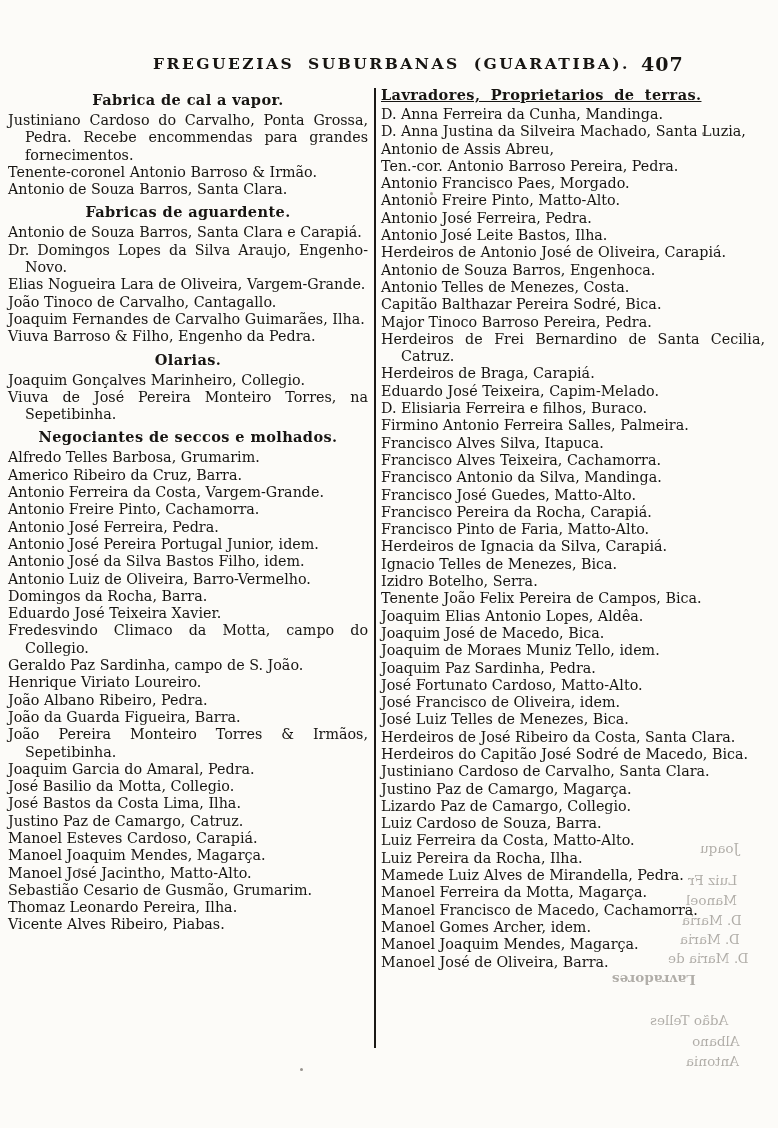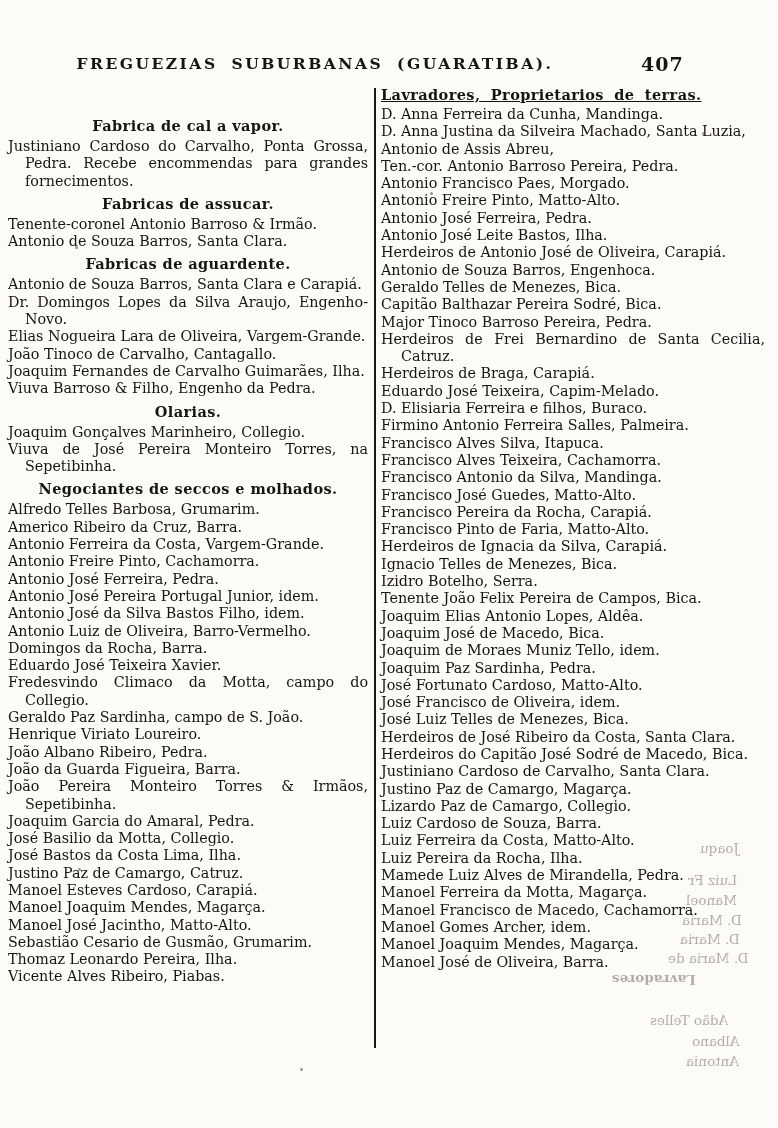--- a/index.html
+++ b/index.html
@@ -7,33 +7,33 @@
     position:relative;
     width:778px; height:1128px;
     margin:0 auto;
     background:#fcfbf8;
     color:#171512;
     font-family:"DejaVu Serif","Liberation Serif",serif;
     overflow:hidden;
   }
   .page-header {
     position:absolute; top:54px; left:0; width:630px;
-    text-align:center;
+    text-align:right;
     font-weight:bold; font-size:15.5px; letter-spacing:2.5px;
     word-spacing:6px;
   }
   .page-number {
     position:absolute; top:53px; left:641px;
     font-weight:bold; font-size:19px; letter-spacing:1px;
   }
   .col-divider {
     position:absolute; left:374px; top:88px;
     width:2px; height:960px; background:#1b1916;
   }
-  .col-left  { position:absolute; left:8px;  top:86px; width:360px;margin-top:26px; }
+  .col-left  { position:absolute; left:8px;  top:86px; width:360px; }
   .col-right { position:absolute; left:381px; top:86px; width:384px; }
   .section-title {
     font-size:14.5px; font-weight:bold; text-align:center;
     margin:5px 0 4px; letter-spacing:0.4px;
   }
   .column-title {
     font-size:14.5px; font-weight:bold;
     margin:0 0 3px; letter-spacing:0.4px; word-spacing:5px;text-decoration:underline;
   }
   .entry {
@@ -63,21 +63,20 @@
 
   <div class="page-header">FREGUEZIAS SUBURBANAS (GUARATIBA).</div>
 
   <div class="page-number">407</div>
 
   <div class="col-divider"></div>
 
   <div class="col-left">
       <p class="section-title">Fabrica de cal a vapor.</p>
       <p class="entry">Justiniano Cardoso do Carvalho, Ponta Grossa, Pedra. Recebe encommendas para grandes fornecimentos.</p>
-      <p class="section-title">Fabricas de assucar.</p>
       <p class="entry">Tenente-coronel Antonio Barroso &amp; Irmão.</p>
       <p class="entry">Antonio de Souza Barros, Santa Clara.</p>
       <p class="section-title">Fabricas de aguardente.</p>
       <p class="entry">Antonio de Souza Barros, Santa Clara e Carapiá.</p>
       <p class="entry">Dr. Domingos Lopes da Silva Araujo, Engenho-Novo.</p>
       <p class="entry">Elias Nogueira Lara de Oliveira, Vargem-Grande.</p>
       <p class="entry">João Tinoco de Carvalho, Cantagallo.</p>
       <p class="entry">Joaquim Fernandes de Carvalho Guimarães, Ilha.</p>
       <p class="entry">Viuva Barroso &amp; Filho, Engenho da Pedra.</p>
       <p class="section-title">Olarias.</p>
@@ -118,21 +117,21 @@
         <p class="entry">D. Anna Ferreira da Cunha, Mandinga.</p>
         <p class="entry">D. Anna Justina da Silveira Machado, Santa Luzia,</p>
         <p class="entry">Antonio de Assis Abreu,</p>
         <p class="entry">Ten.-cor. Antonio Barroso Pereira, Pedra.</p>
         <p class="entry">Antonio Francisco Paes, Morgado.</p>
         <p class="entry">Antonio Freire Pinto, Matto-Alto.</p>
         <p class="entry">Antonio José Ferreira, Pedra.</p>
         <p class="entry">Antonio José Leite Bastos, Ilha.</p>
         <p class="entry">Herdeiros de Antonio José de Oliveira, Carapiá.</p>
         <p class="entry">Antonio de Souza Barros, Engenhoca.</p>
-        <p class="entry">Geraldo Telles de Menezes, Bica.</p>
+        <p class="entry">Antonio Telles de Menezes, Costa.</p>
         <p class="entry">Capitão Balthazar Pereira Sodré, Bica.</p>
         <p class="entry">Major Tinoco Barroso Pereira, Pedra.</p>
         <p class="entry">Herdeiros de Frei Bernardino de Santa Cecilia, Catruz.</p>
         <p class="entry">Herdeiros de Braga, Carapiá.</p>
         <p class="entry">Eduardo José Teixeira, Capim-Melado.</p>
         <p class="entry">D. Elisiaria Ferreira e filhos, Buraco.</p>
         <p class="entry">Firmino Antonio Ferreira Salles, Palmeira.</p>
         <p class="entry">Francisco Alves Silva, Itapuca.</p>
         <p class="entry">Francisco Alves Teixeira, Cachamorra.</p>
         <p class="entry">Francisco Antonio da Silva, Mandinga.</p>

